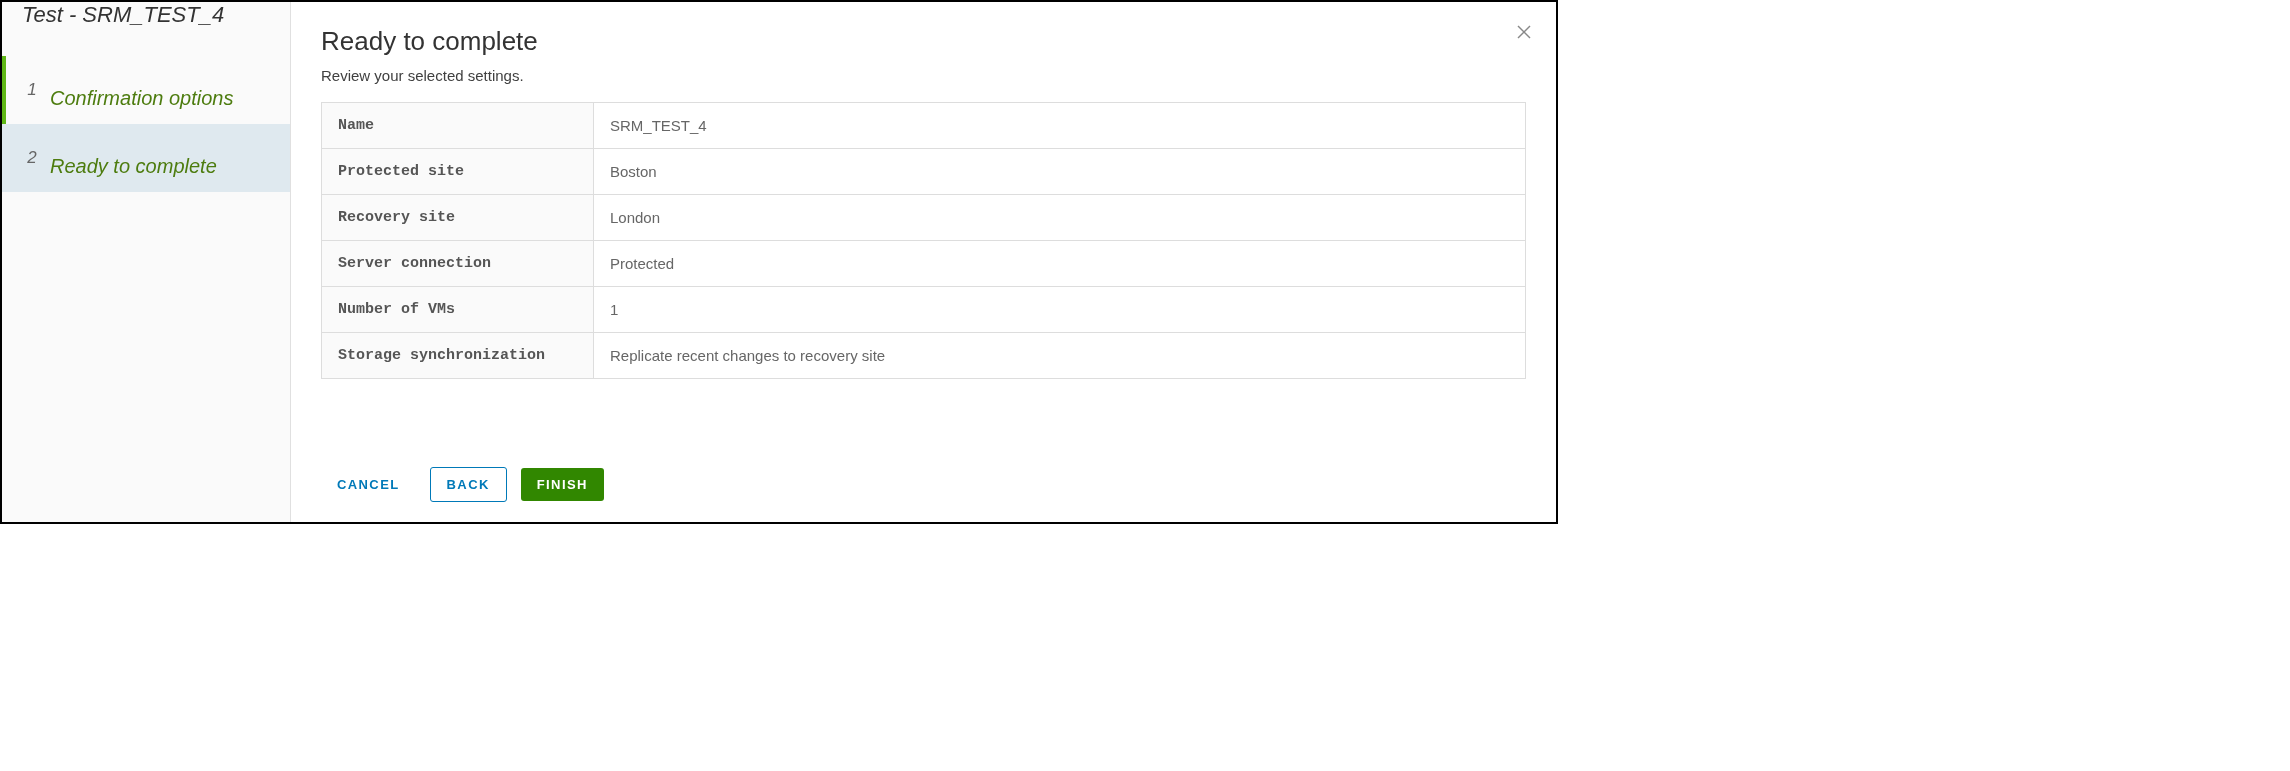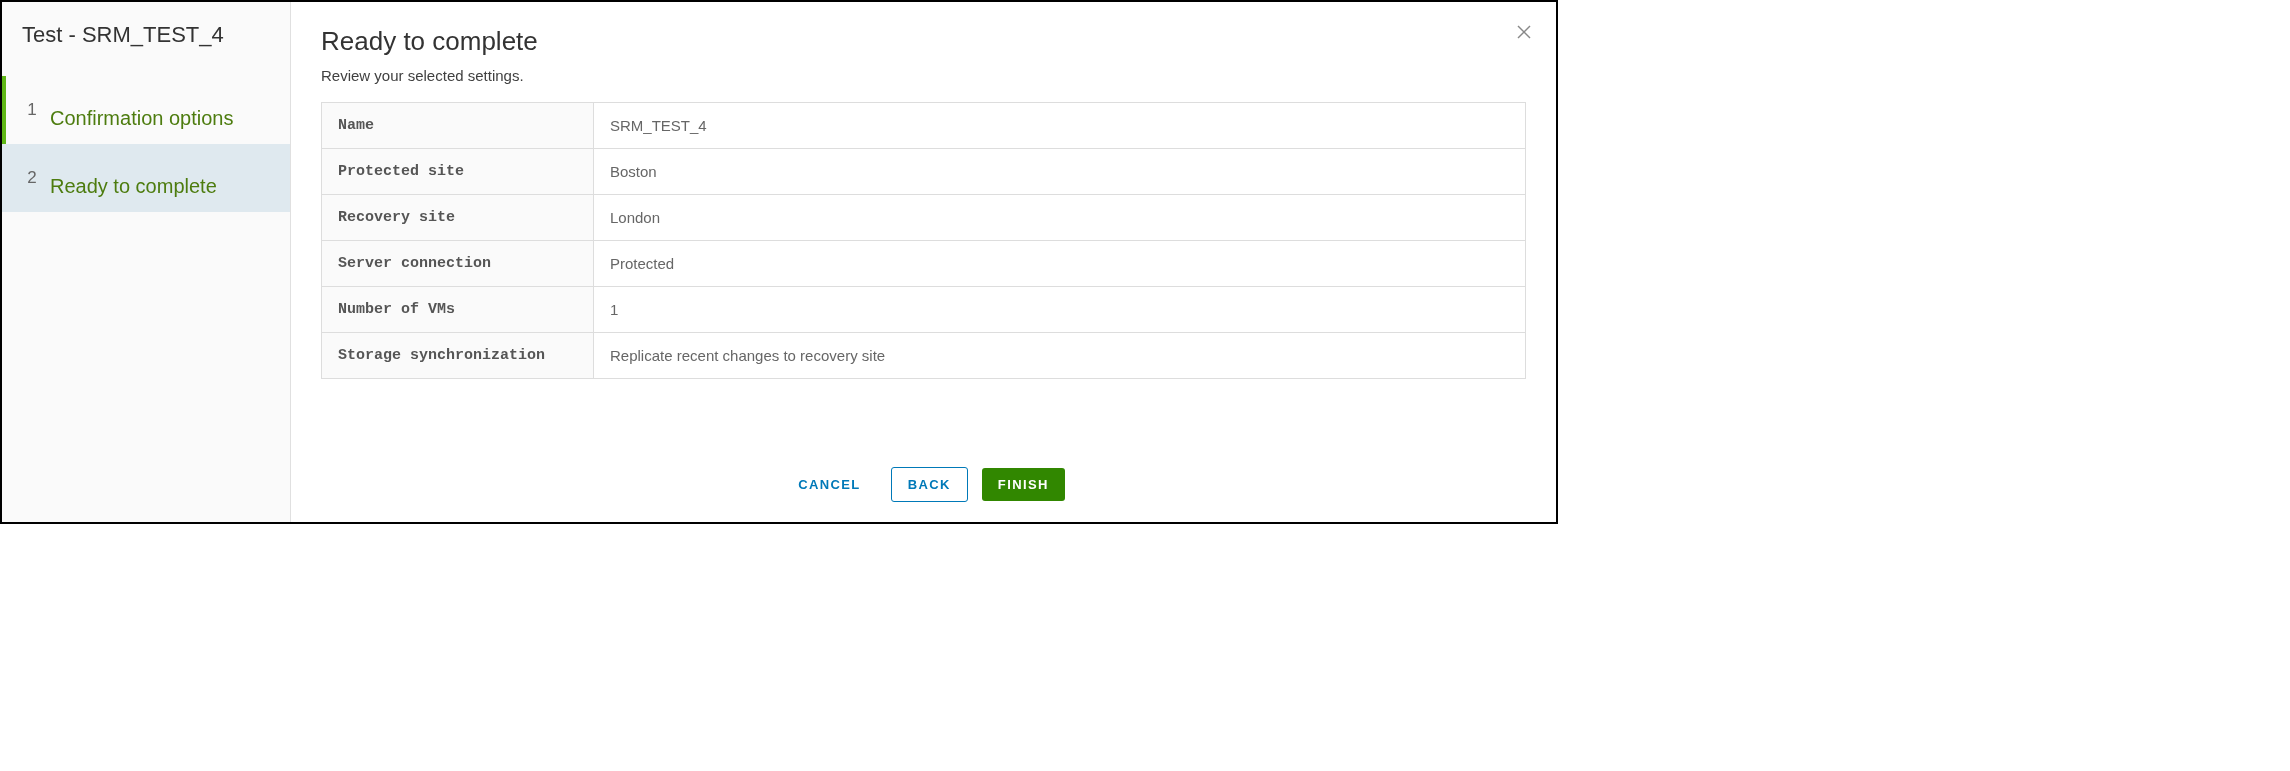--- a/index.html
+++ b/index.html
@@ -16,21 +16,21 @@
       border: 2px solid #000;
       width: 1558px;
       height: 524px;
       display: flex;
       position: relative;
     }
     .sidebar {
       width: 289px;
       background: #fafafa;
       border-right: 1px solid #e0e0e0;
-      padding-top: 20px;
+      font-style: italic;
     }
     .sidebar-title {
       font-size: 22px;
       font-weight: 400;
       color: #333;
       padding: 0 20px 28px 20px;
     }
     .step-item {
       display: flex;
       align-items: center;
@@ -116,21 +116,21 @@
       font-weight: 600;
       border-right: 1px solid #ddd;
       font-family: Liberation Mono, monospace;
     }
     .summary-value {
       color: #666;
     }
     .actions {
       margin-top: auto;
       display: flex;
-      justify-content: center;
+      justify-content: flex-start;
       gap: 14px;
       align-items: center;
       padding-top: 24px;
     }
     .btn {
       font-size: 13px;
       font-weight: 600;
       letter-spacing: 1.4px;
       text-transform: uppercase;
       cursor: pointer;

